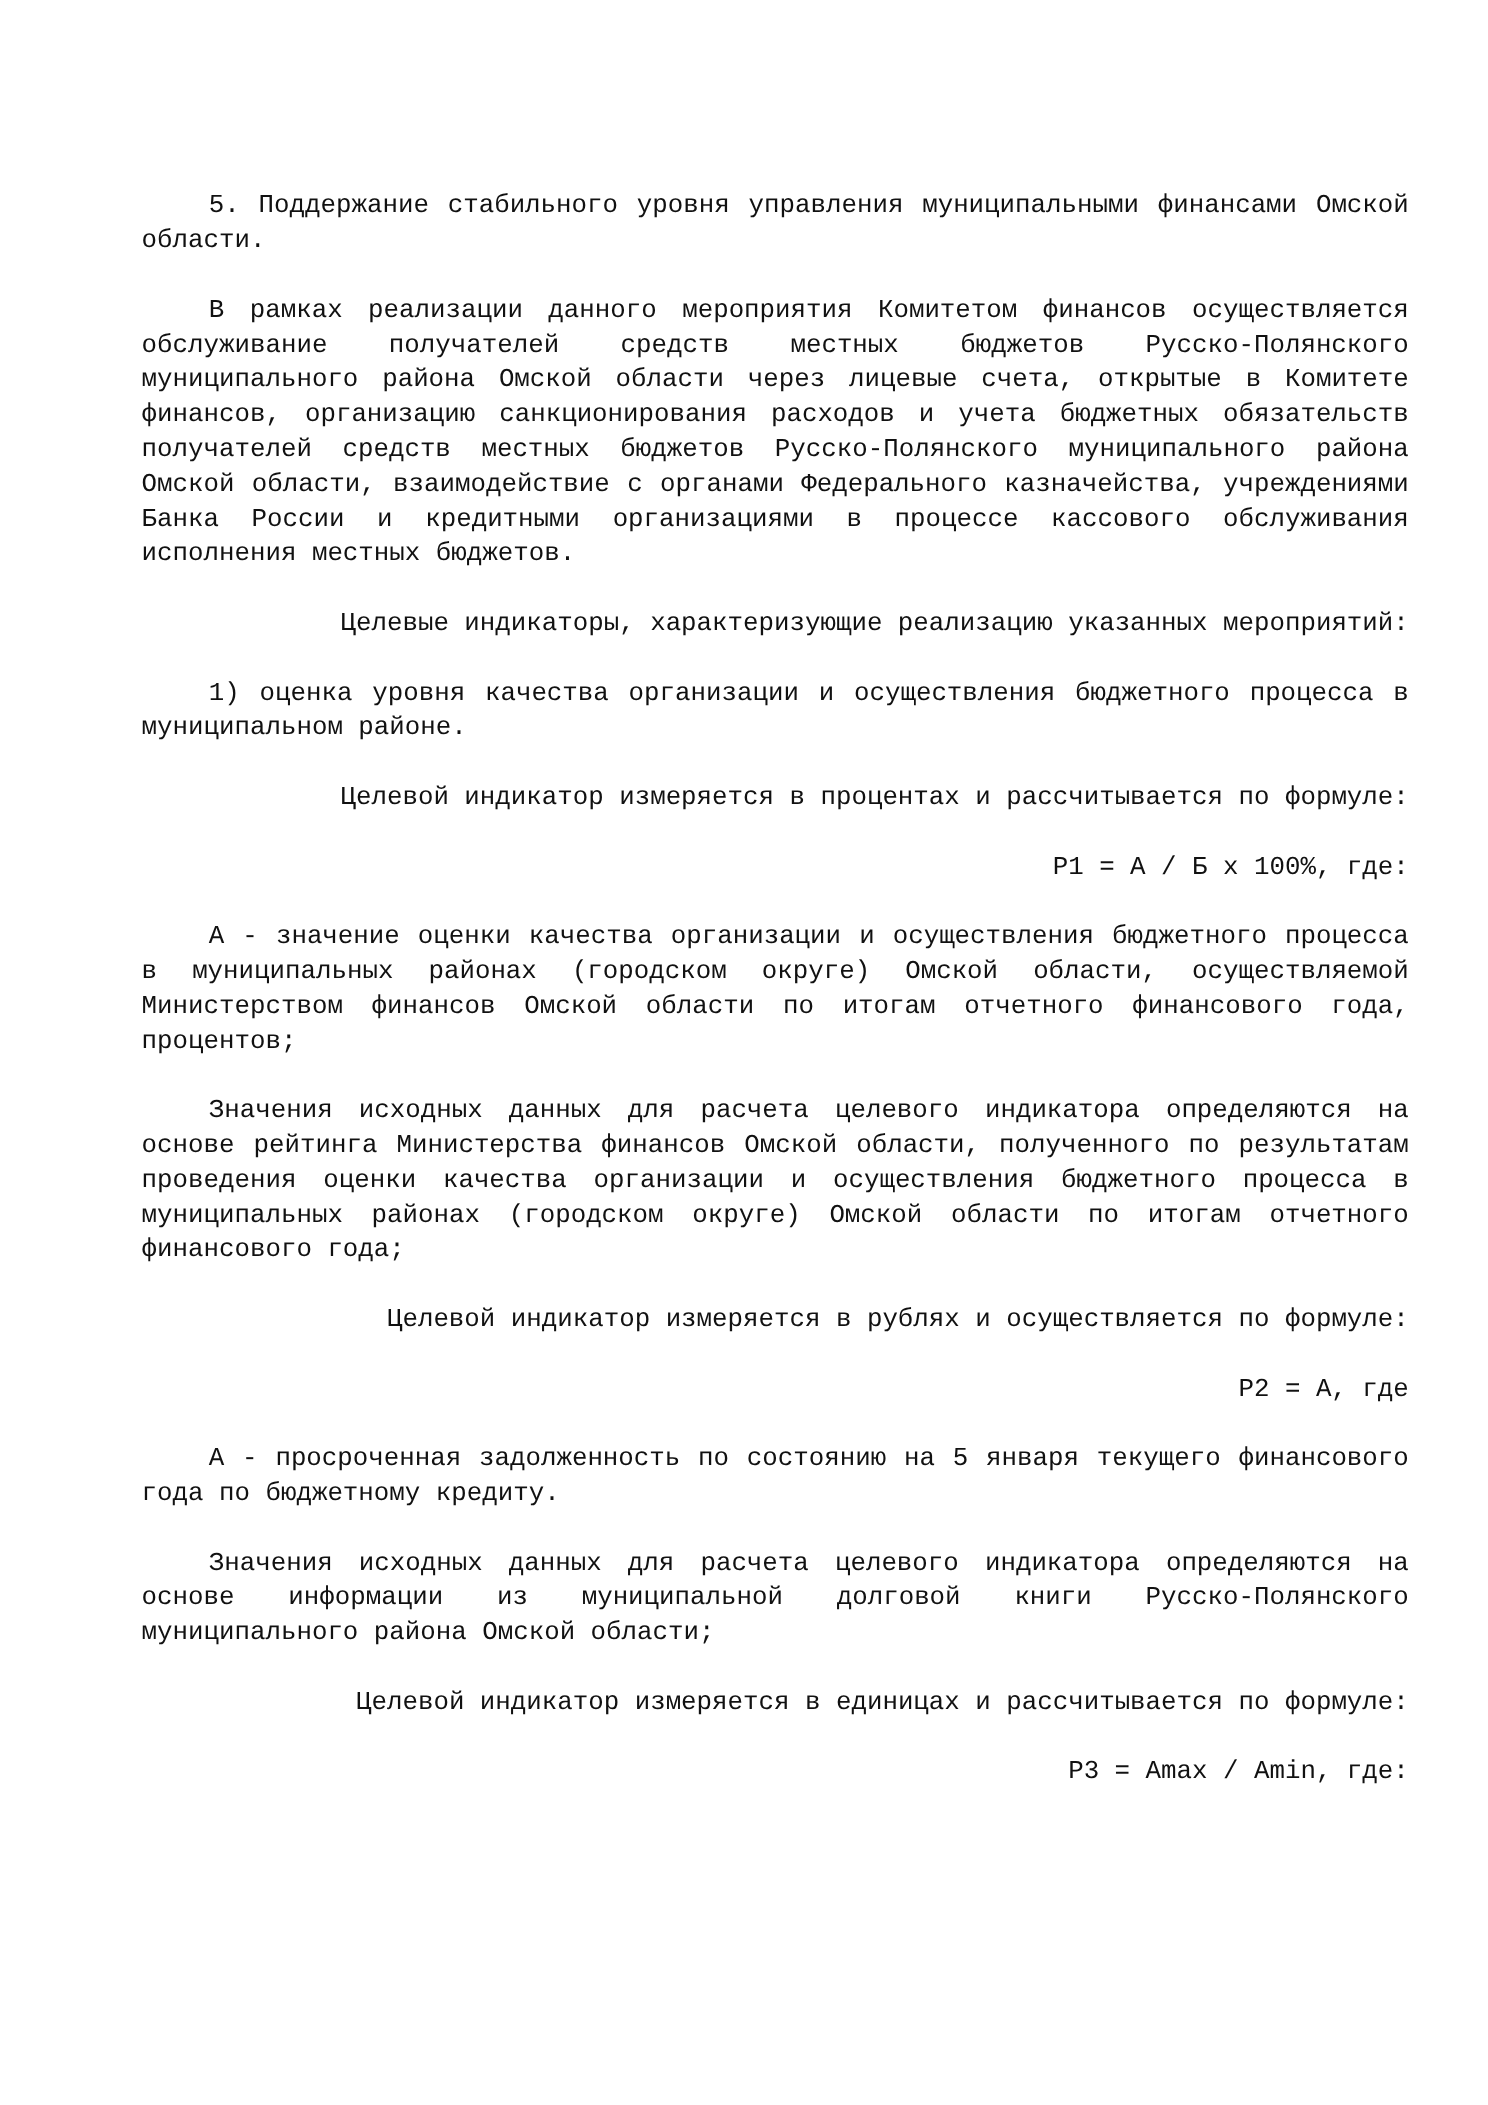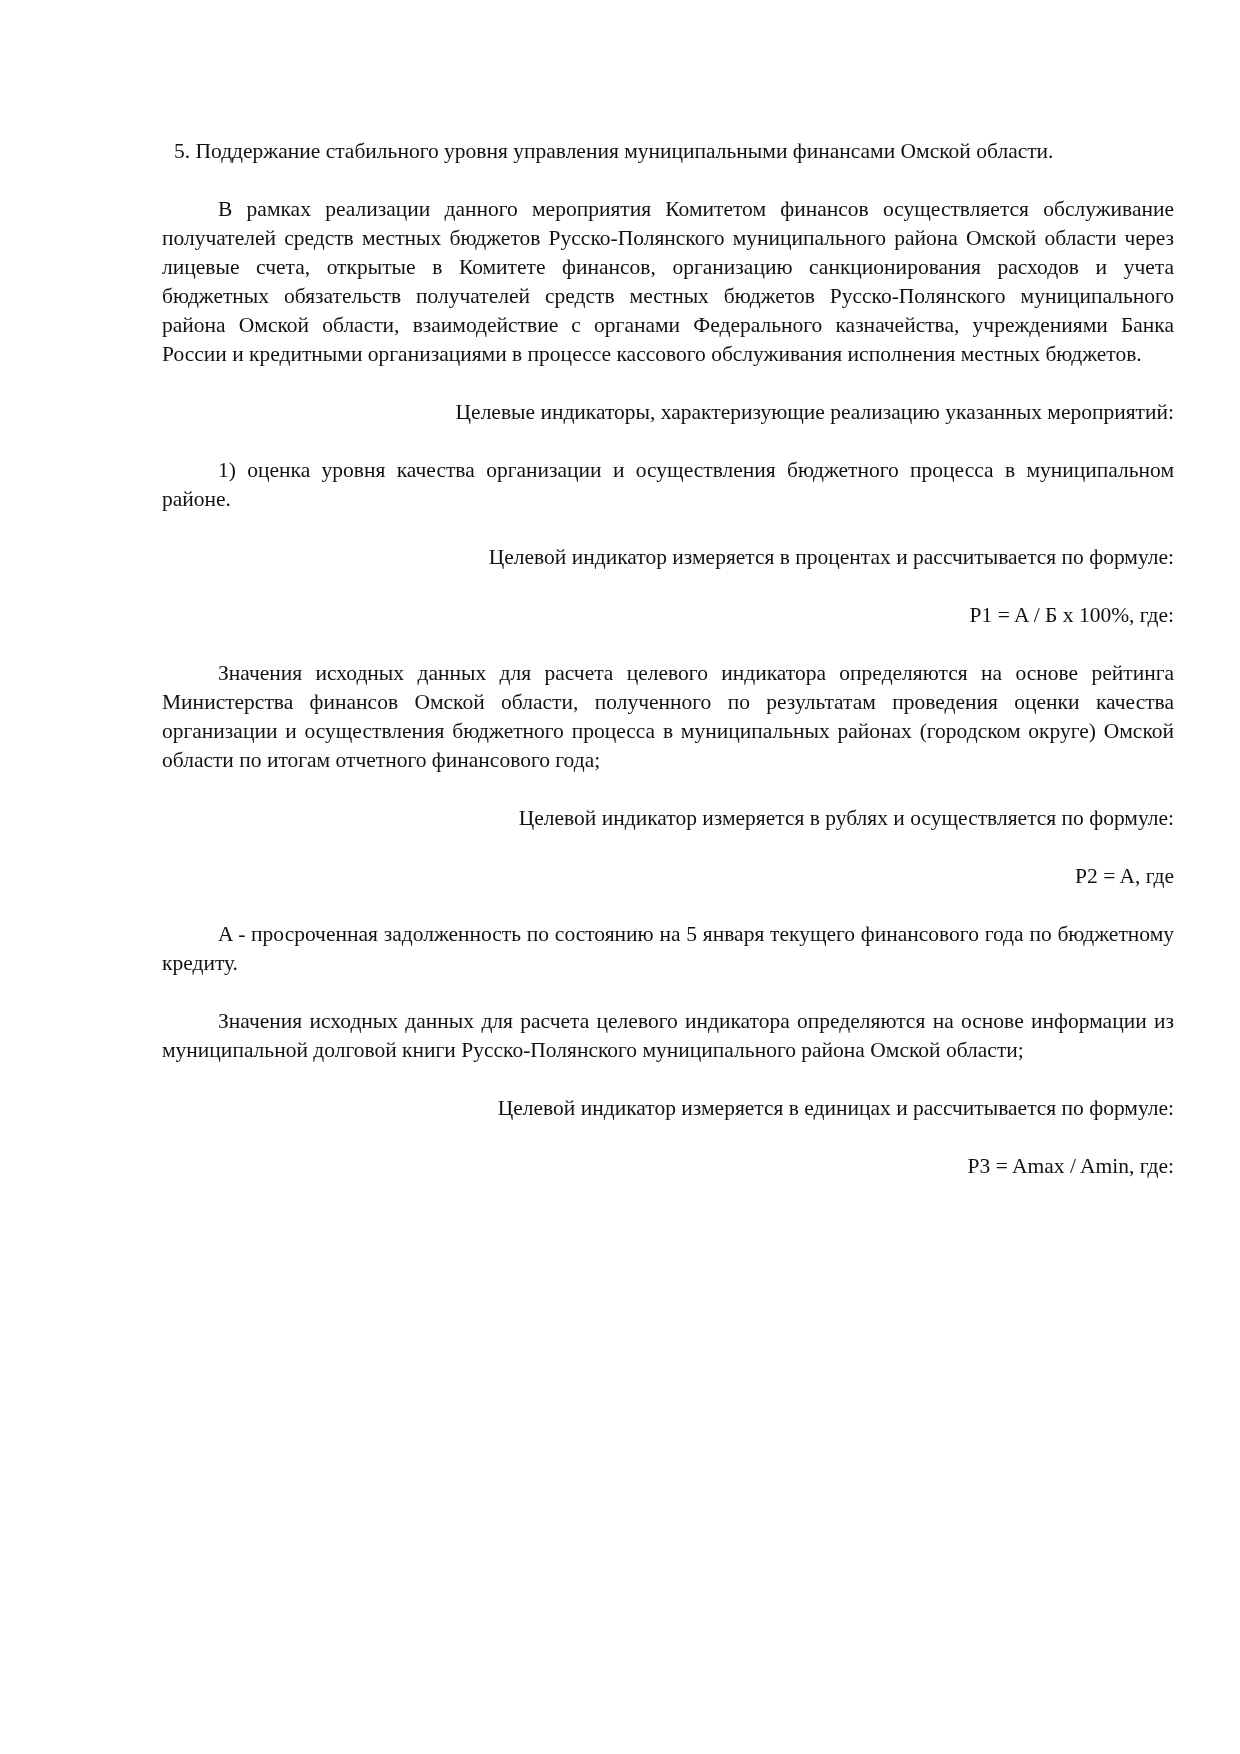--- a/index.html
+++ b/index.html
@@ -1,44 +1,45 @@
 <!DOCTYPE html>
 <html><head>
   <meta charset="utf-8">
   <style>
     html, body { margin: 0; padding: 0; background: #ffffff; }
     body { width: 1240px; height: 1754px; position: relative; overflow: hidden; }
     .page {
       position: absolute;
       left: 118px;
-      top: 137px;
+      top: 158px;
       width: 1056px;
-      font-family: Liberation Serif, serif;
+      font-family: Liberation Mono, monospace;
       font-size: 21.5px;
       line-height: 29px;
       color: #111111;
     }
     .para {
       margin: 0;
       text-align: justify;
       text-indent: 56px;
     }
-    .para.gap { margin-top: 29px; margin-left: 44px; }
+    .para.gap { margin-top: 29px; }
     .para.left { text-align: right; }
   </style>
 </head>
 <body>
 
 <div class="page">
   <p class="para">5. Поддержание стабильного уровня управления муниципальными финансами Омской области.</p>
   <p class="para gap">В рамках реализации данного мероприятия Комитетом финансов осуществляется обслуживание получателей средств местных бюджетов Русско-Полянского муниципального района Омской области через лицевые счета, открытые в Комитете финансов, организацию санкционирования расходов и учета бюджетных обязательств получателей средств местных бюджетов Русско-Полянского муниципального района Омской области, взаимодействие с органами Федерального казначейства, учреждениями Банка России и кредитными организациями в процессе кассового обслуживания исполнения местных бюджетов.</p>
   <p class="para gap left">Целевые индикаторы, характеризующие реализацию указанных мероприятий:</p>
   <p class="para gap">1) оценка уровня качества организации и осуществления бюджетного процесса в муниципальном районе.</p>
   <p class="para gap left">Целевой индикатор измеряется в процентах и рассчитывается по формуле:</p>
   <p class="para gap left">P1 = A / Б x 100%, где:</p>
+  <p class="para gap">A - значение оценки качества организации и осуществления бюджетного процесса в муниципальных районах (городском округе) Омской области, осуществляемой Министерством финансов Омской области по итогам отчетного финансового года, процентов;</p>
   <p class="para gap">Значения исходных данных для расчета целевого индикатора определяются на основе рейтинга Министерства финансов Омской области, полученного по результатам проведения оценки качества организации и осуществления бюджетного процесса в муниципальных районах (городском округе) Омской области по итогам отчетного финансового года;</p>
   <p class="para gap left">Целевой индикатор измеряется в рублях и осуществляется по формуле:</p>
   <p class="para gap left">P2 = A, где</p>
   <p class="para gap">A - просроченная задолженность по состоянию на 5 января текущего финансового года по бюджетному кредиту.</p>
   <p class="para gap">Значения исходных данных для расчета целевого индикатора определяются на основе информации из муниципальной долговой книги Русско-Полянского муниципального района Омской области;</p>
   <p class="para gap left">Целевой индикатор измеряется в единицах и рассчитывается по формуле:</p>
   <p class="para gap left">P3 = Amax / Amin, где:</p>
 </div>
 
 </body></html>

